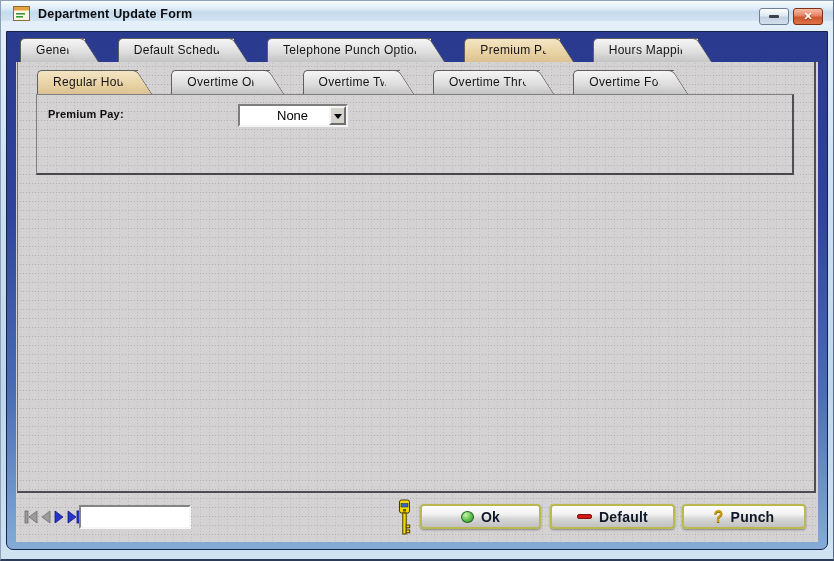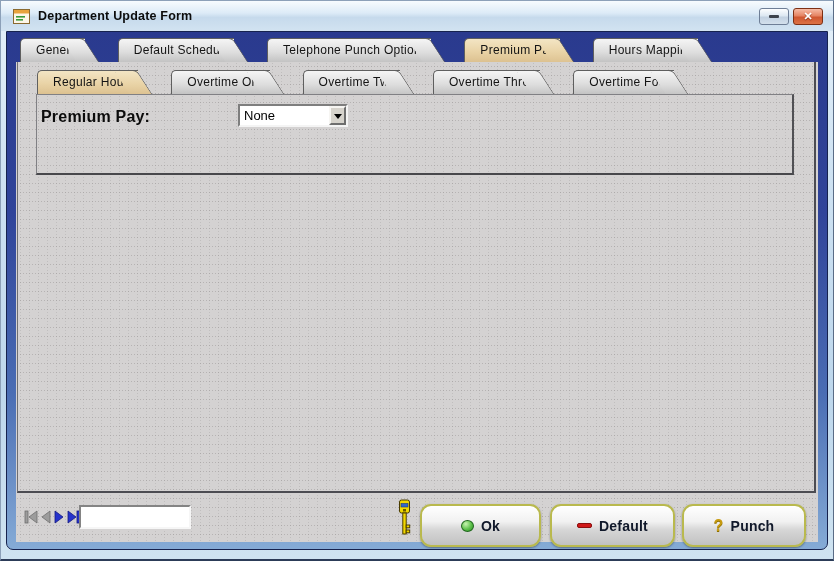--- a/index.html
+++ b/index.html
@@ -6,23 +6,23 @@
   html,body { width:834px; height:561px; font-family:"Liberation Sans", sans-serif; }
 
   .window {
     position:relative; width:834px; height:561px; overflow:hidden;
     background:linear-gradient(180deg,#e6f1fa 0%,#cfe2f2 30%,#bed7ec 70%,#cfe3f1 100%);
     border:1px solid #8ca0b8; border-bottom:2px solid #2c3c58; border-right:1px solid #5a6c86;
   }
 
   
   .titlebar {
-    position:absolute; top:0; left:0; right:0; height:30px;
+    position:absolute; top:0; left:0; right:0; height:20px;
     background:linear-gradient(180deg,#f7fbfe 0%,#ddebf7 40%,#c6daec 55%,#d2e3f1 100%);
-    display:flex; align-items:center;
+    display:flex; align-items:flex-end;
   }
   .app-icon { margin-left:12px; display:inline-flex; }
   .title { margin-left:8px; font-size:12.5px; font-weight:bold; color:#0c0c0c; letter-spacing:.2px; }
   .winbtns { position:absolute; right:10px; top:7px; display:flex; gap:4px; }
   .wbtn {
     width:30px; height:17px; border-radius:3px; display:flex; align-items:center; justify-content:center;
     cursor:default;
   }
   .wbtn-min {
     background:linear-gradient(180deg,#fdfeff 0%,#dde8f2 45%,#c2d1e1 55%,#d3e0ec 100%);
@@ -70,48 +70,48 @@
   .main-panel {
     position:absolute; top:0; left:1px; right:2px; bottom:49px;
     border:1px solid #6e6e72; border-top:none;
     border-right:2px solid #4c4c52; border-bottom:2px solid #4c4c52;
   }
   .subtabband { display:flex; align-items:flex-end; height:32px; padding-left:19px; }
   .sub-panel {
     position:relative; margin:0 20px 0 18px; height:81px;
     border:1px solid #808084; border-right:2px solid #505054; border-bottom:2px solid #48484c;
   }
-  .field-label { position:absolute; left:4px; top:13px; font-size:16px; font-weight:bold; color:#0c0c0c; letter-spacing:.2px; }
+  .field-label { position:absolute; left:11px; top:13px; font-size:11px; font-weight:bold; color:#0c0c0c; letter-spacing:.2px; }
 
   
   .dropdown {
     position:absolute; left:201px; top:9px; width:110px; height:23px; background:#fff;
     border:2px solid; border-color:#7e7e7e #f4f4f4 #f4f4f4 #7e7e7e;
     display:flex; align-items:stretch; cursor:default;
   }
-  .dd-value { flex:1; font-size:13px; color:#000; padding:2px 0 0 4px; overflow:hidden; }
+  .dd-value { flex:1; font-size:13px; color:#000; padding:2px 0 0 4px; overflow:hidden;margin-left:33px; }
   .dd-btn {
     width:17px; background:#d6d3cc; border:2px solid; border-color:#f6f5f2 #6e6e6e #6e6e6e #f6f5f2;
     display:flex; align-items:center; justify-content:center;
   }
   .dd-arrow { width:0; height:0; border:4px solid transparent; border-top:5px solid #000; margin-top:5px; }
 
   
   .bottom-bar { position:absolute; left:1px; right:2px; bottom:0; height:46px; }
   .recnav { position:absolute; left:7px; top:14px; display:flex; gap:1px; align-items:center; }
   .recnav span { display:inline-flex; cursor:default; }
   .rec-input {
     position:absolute; left:62px; top:9px; width:112px; height:24px; background:#fff;
     border:2px solid; border-color:#848484 #f6f6f6 #f6f6f6 #848484;
     font-family:"Liberation Sans", sans-serif; font-size:13px; padding:0 4px; outline:none;
   }
   .key-icon { position:absolute; left:379px; top:3px; }
 
   .pill-btn {
-    position:absolute; top:8px; height:43px; border-radius:11px;
+    position:absolute; top:8px; height:25px; border-radius:4px;
     border:2px solid #b9b94e;
     background:linear-gradient(180deg,#ffffff 0%,#f1f1f1 40%,#d7d7d7 60%,#c1c1c1 100%);
     box-shadow:0 1px 2px rgba(40,40,40,.45), inset 0 1px 0 #ffffff;
     display:flex; align-items:center; justify-content:center; gap:7px;
     font-size:14px; font-weight:bold; color:#10182a; letter-spacing:.2px; cursor:default;
   }
   .btn-ok { left:403px; width:121px; }
   .btn-cancel { left:533px; width:125px; }
   .btn-help { left:665px; width:124px; }
   .ok-dot {

